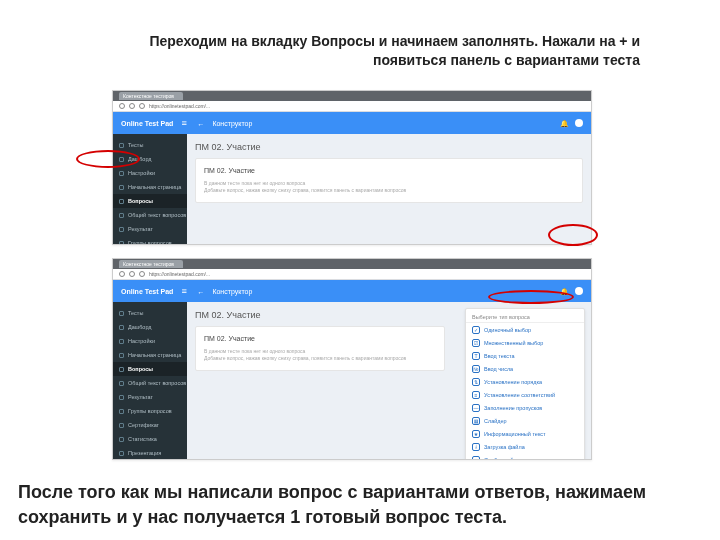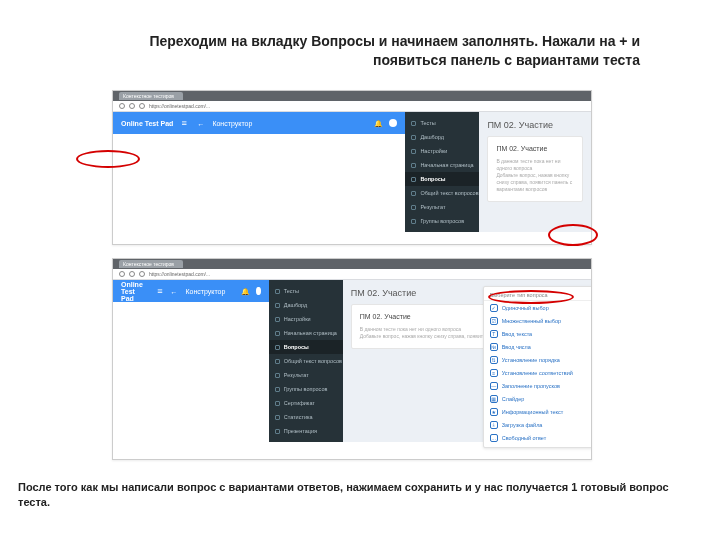--- a/index.html
+++ b/index.html
@@ -19,21 +19,21 @@
     left: 80px; right: 80px;
     text-align: right;
     font-weight: 700;
     font-size: 14px;
     line-height: 1.35;
   }
   .bottom-text {
     position: absolute;
     left: 18px; right: 30px;
     font-weight: 700;
-    font-size: 11px;
+    font-size: 18px;
     line-height: 1.4;
   }
 
   
   .shot {
     position: absolute;
     border: 1px solid #ccc;
     background: #fff;
     box-shadow: 0 1px 2px rgba(0,0,0,.08);
     overflow: hidden;
@@ -72,21 +72,21 @@
   }
   .appbar {
     height: 22px; width:100%;
     background:#3a8ff7;
     display:flex; align-items:center;
     color:#fff; font-size:7px; padding:0 8px;
     gap:8px;
     position:relative;
   }
   .brand { font-weight:700; }
-  .appwrap { display:flex; flex-direction:row; width:100%; }
+  .appwrap { display:flex; flex-direction:column; width:100%; }
   .appbar .menu-ico { display:inline-block; width:8px;height:8px; }
   .appbar .menu-ico::before { content:"≡"; font-size:9px; line-height:8px; }
   .appbar .spacer { flex:1; }
   .appbar .ico { width:7px;height:7px; display:inline-block;}
   .appbar .bell::before{content:"🔔"; font-size:7px;}
   .appbar .user-ico{ width:8px;height:8px;border-radius:50%;background:#fff;}
 
   .sidebar {
     width: 74px;
     background:#263238;

